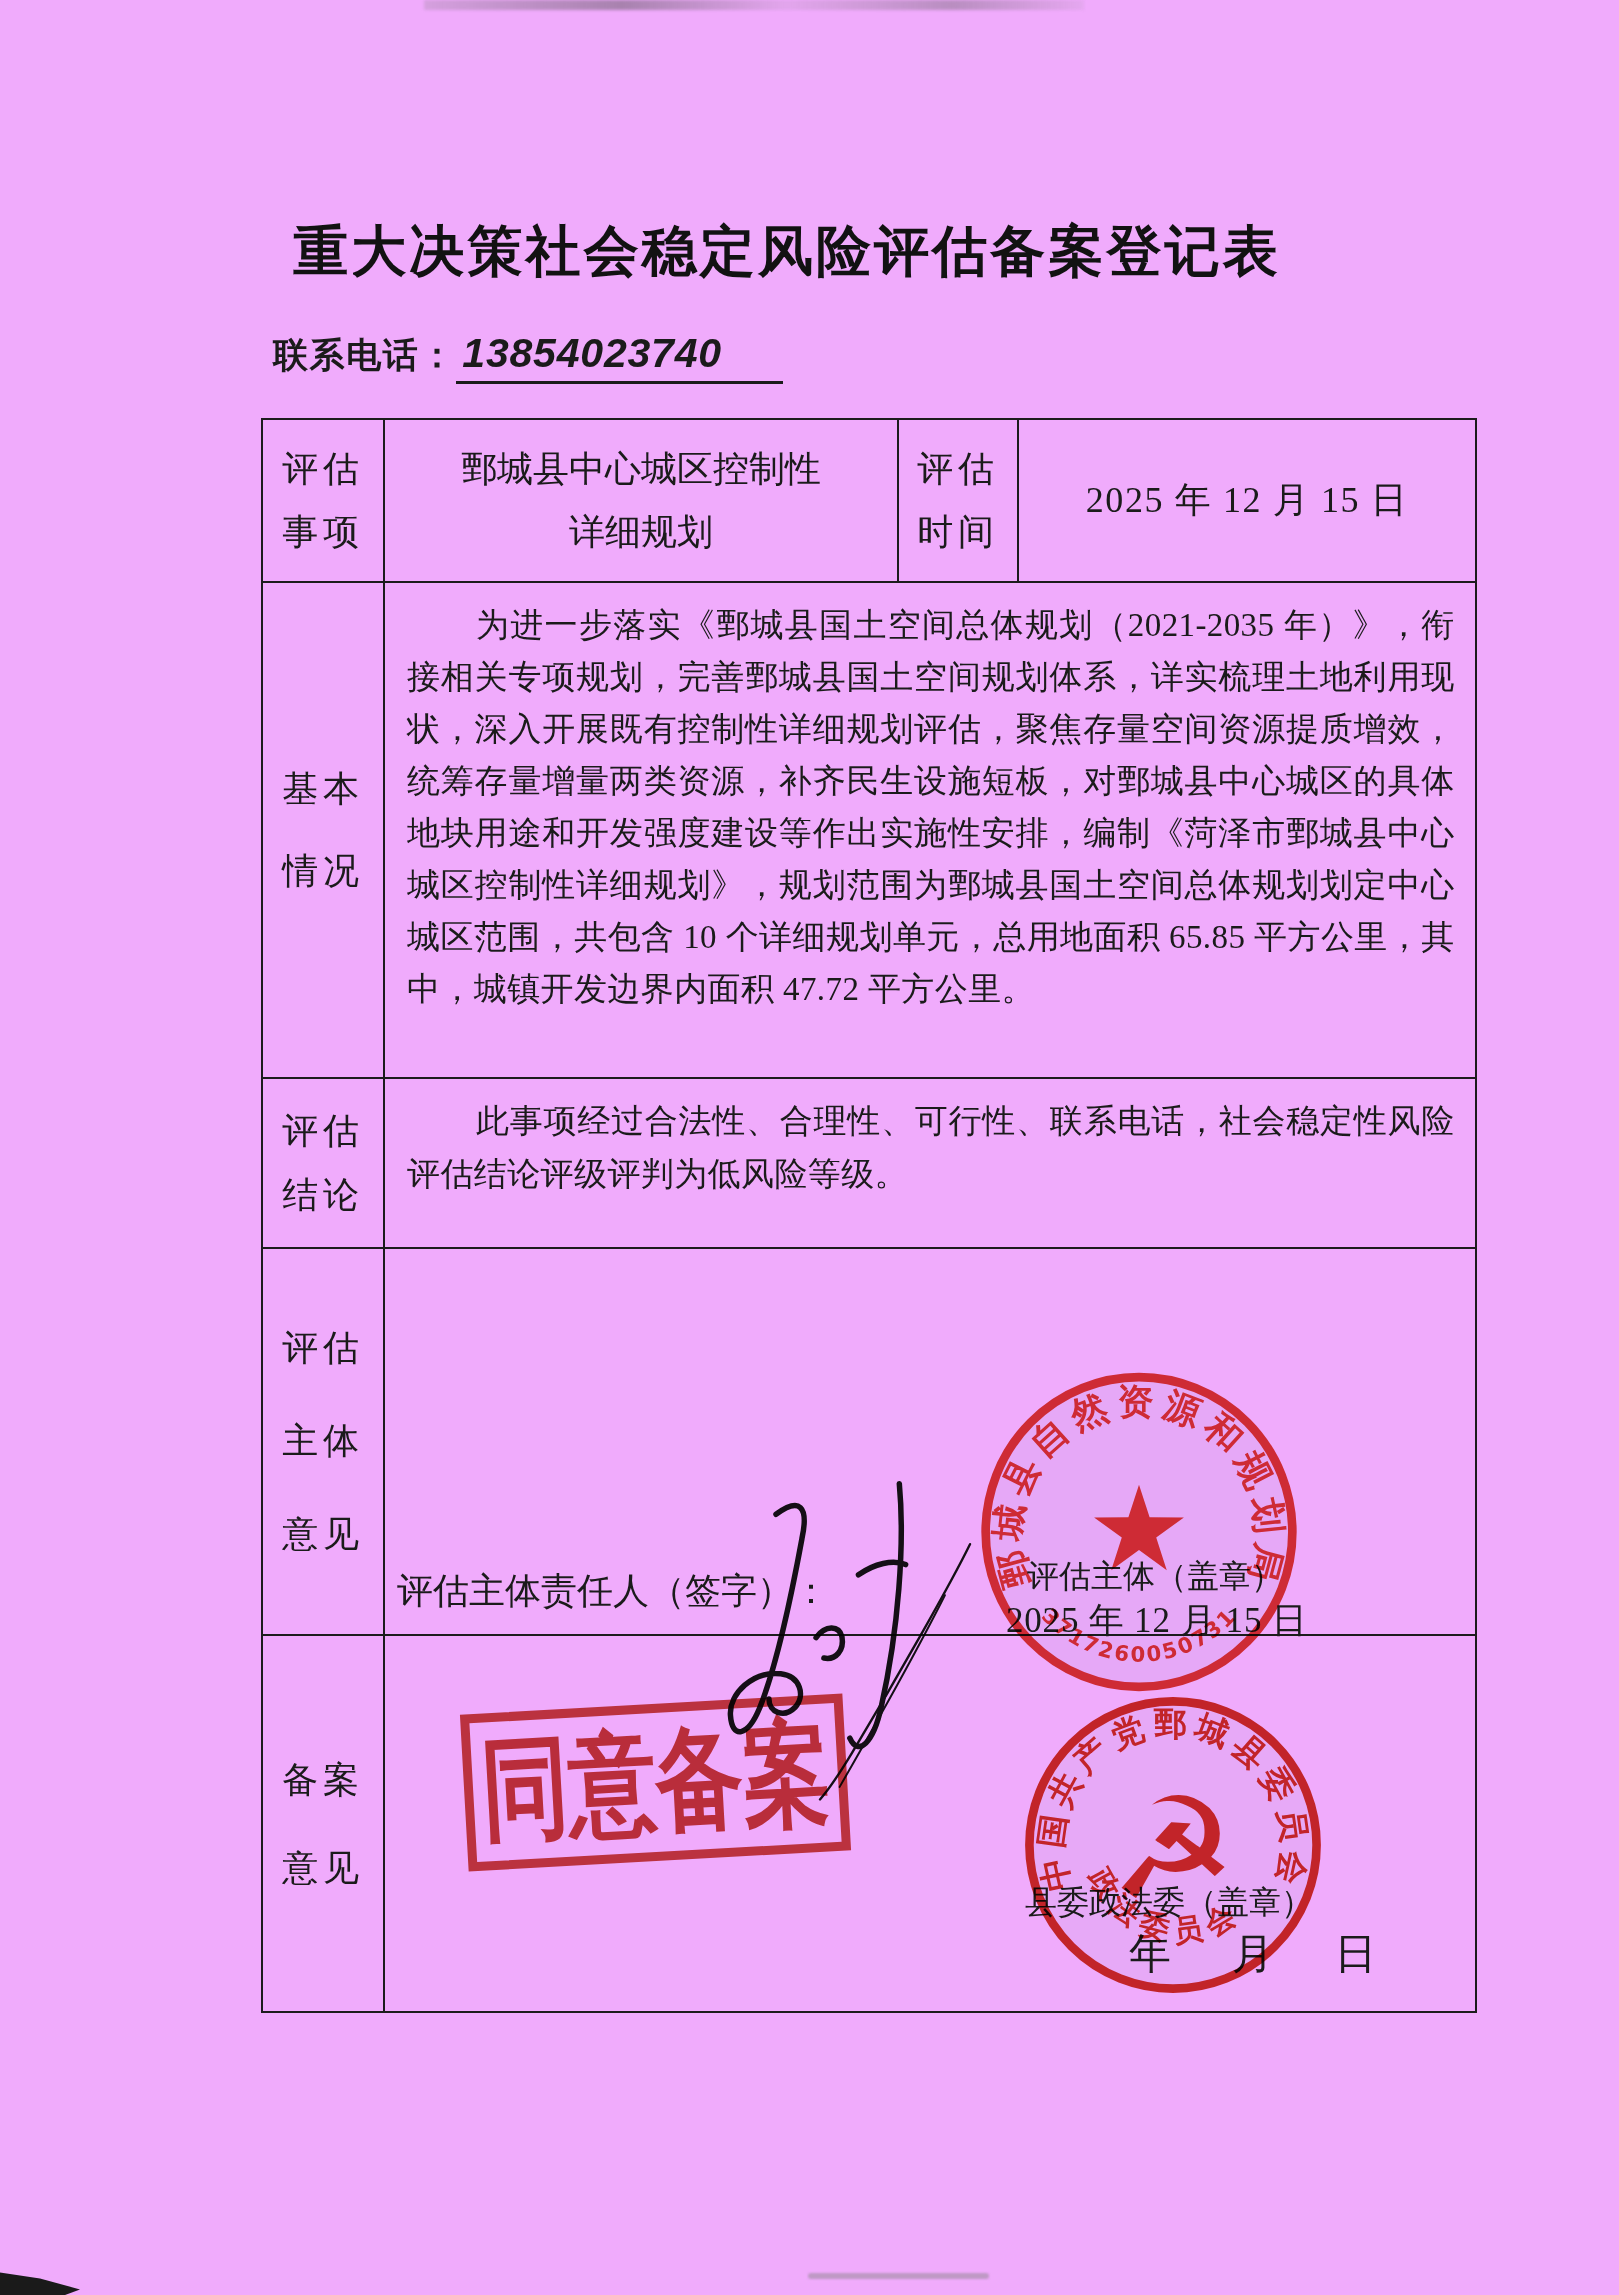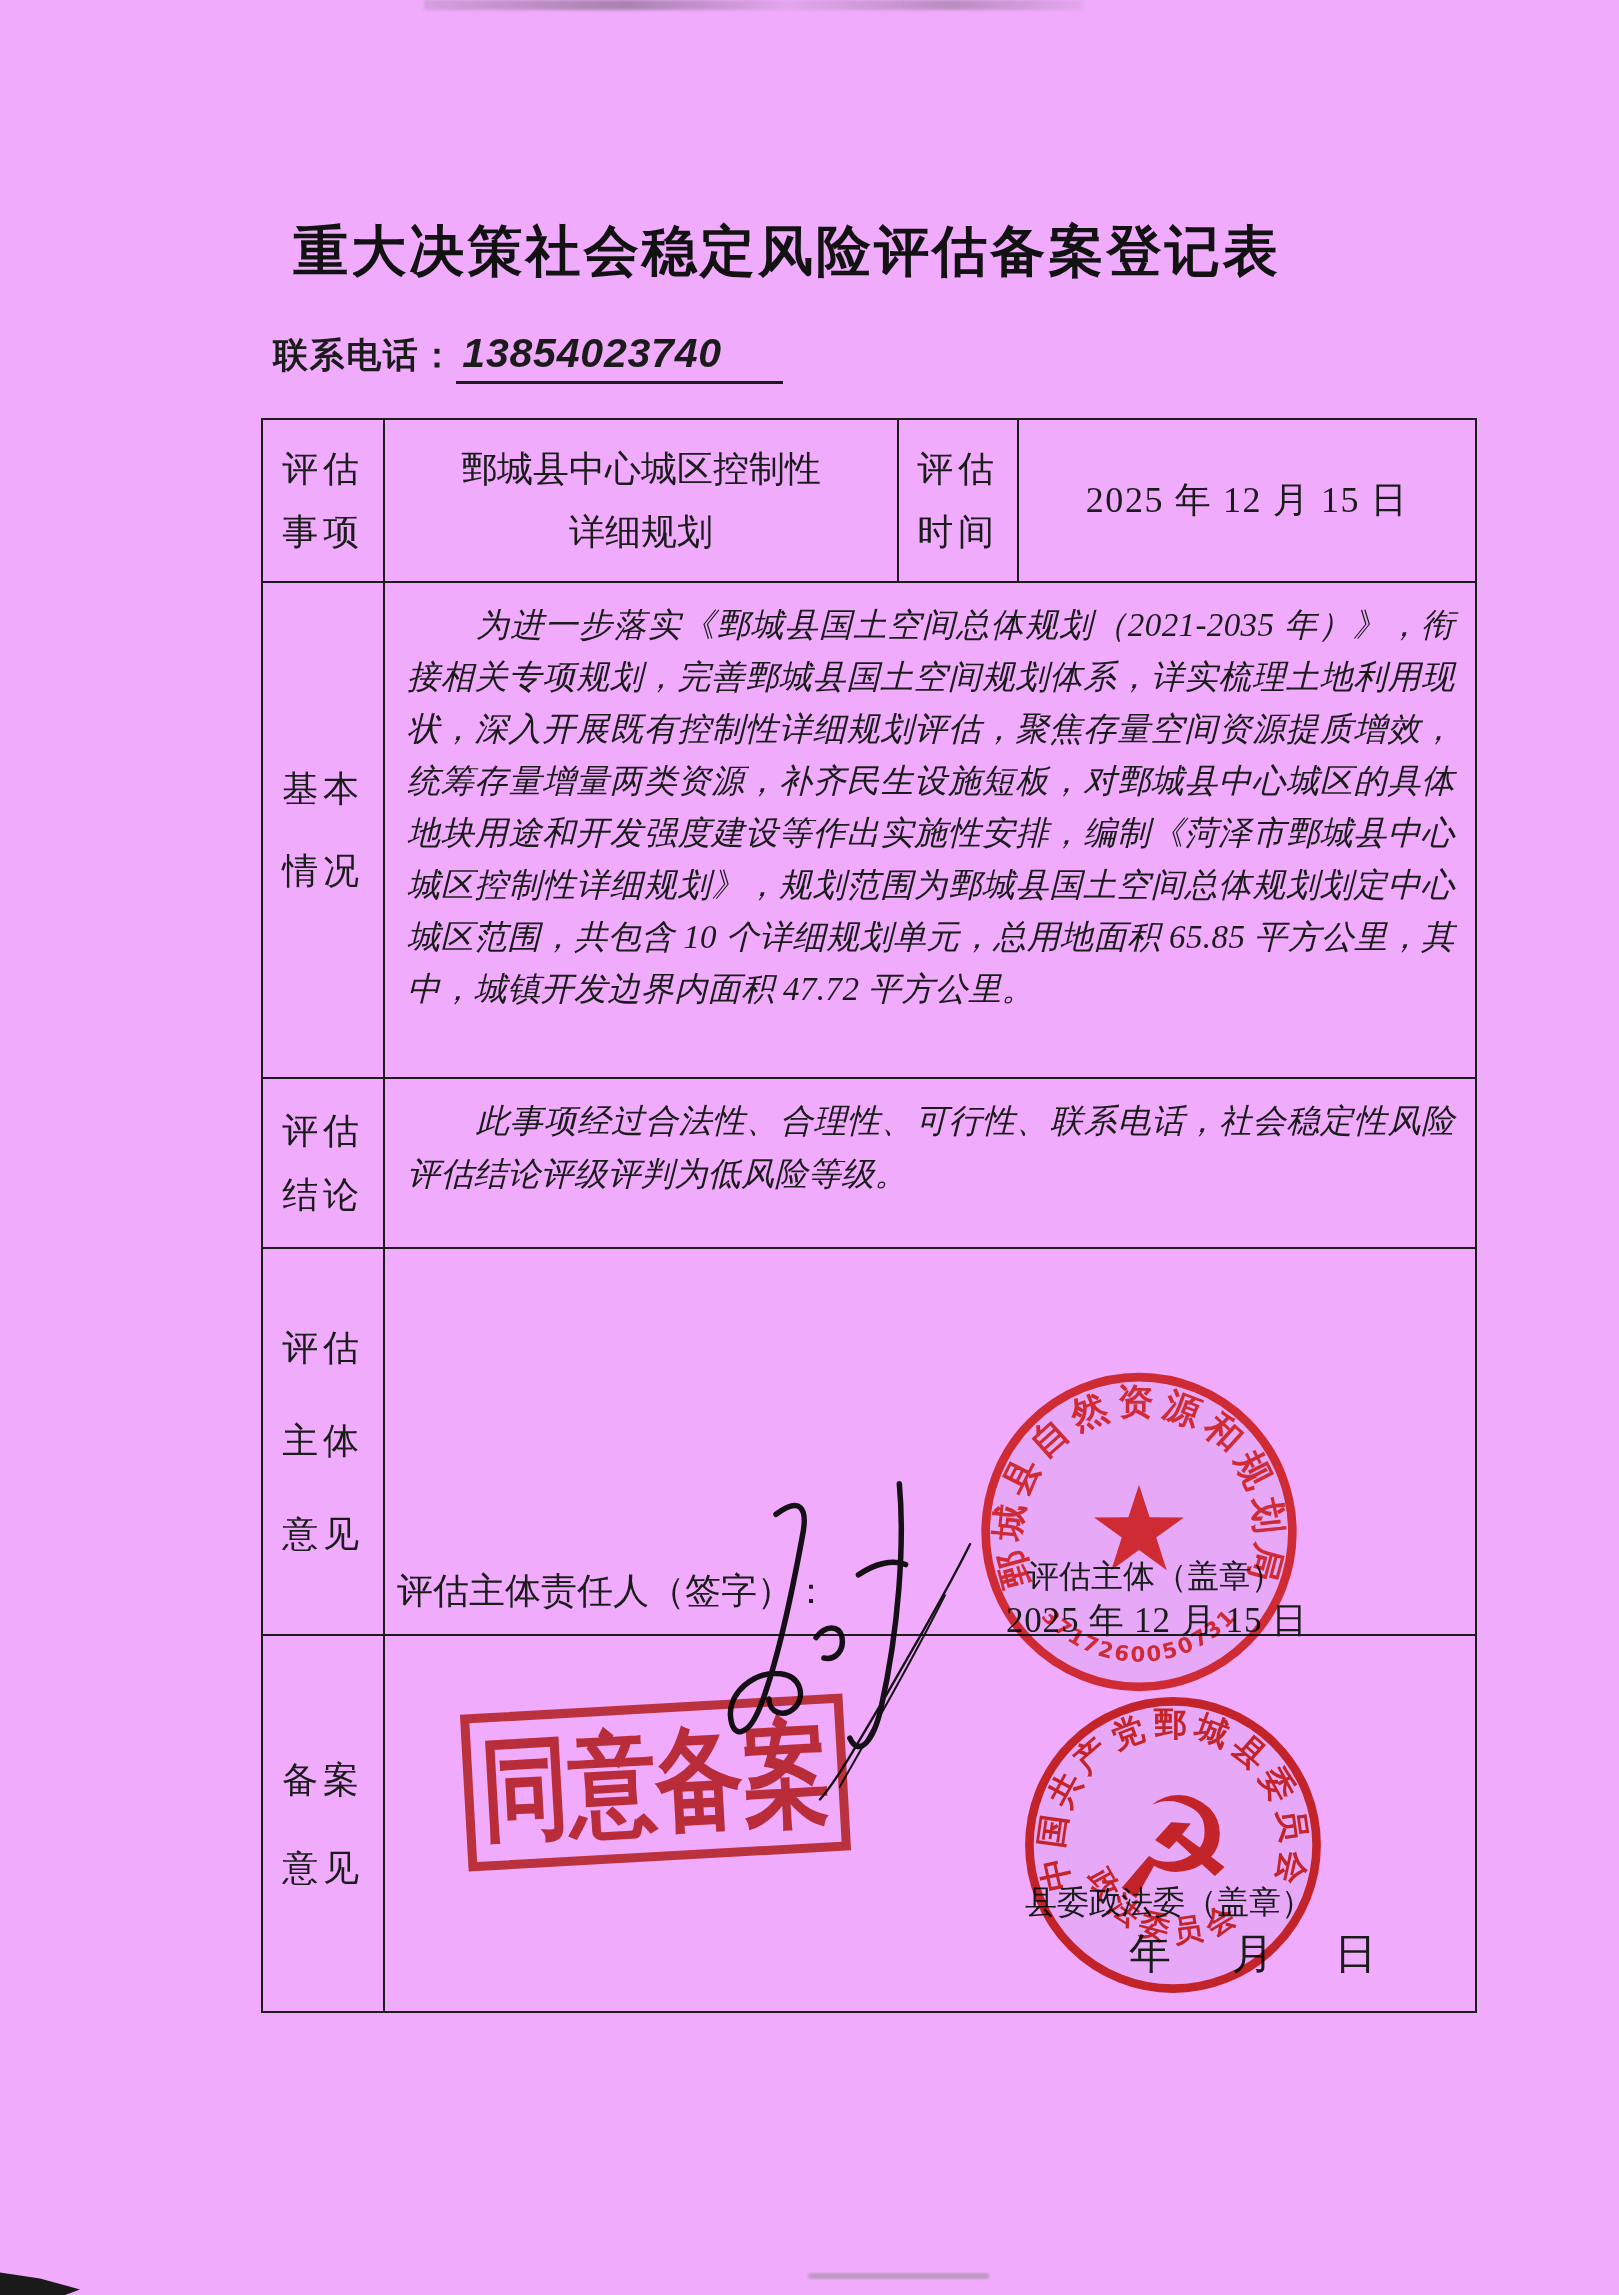--- a/index.html
+++ b/index.html
@@ -35,21 +35,21 @@
   tr.r4 td { height:387px; }
   tr.r5 td { height:377px;margin-top:43px; }
   tr.r1 .label-cell { line-height:63px; }
   tr.r2 .label-cell { line-height:82px; }
   tr.r3 .label-cell { line-height:64px; }
   tr.r4 .label-cell { line-height:93px; }
   tr.r5 .label-cell { line-height:88px; }
   td.item-cell { text-align:center; font-size:36px; line-height:63px; padding:0 60px; }
   td.date-cell { text-align:center; font-size:36px; letter-spacing:1.6px; }
   td.content-cell { vertical-align:top; padding:15.7px 20.4px 0 22px; }
-  .para { font-size:33px; line-height:52px; text-align:justify; text-indent:69px; letter-spacing:0.4px;font-style:italic; }
+  .para { font-size:33px; line-height:52px; text-align:justify; text-indent:69px; letter-spacing:0.4px; }
   tr.r3 .para { line-height:53px; }
   
   .overlay { position:absolute; pointer-events:none; }
   .sign-label   { left:136px;  top:1149px; font-size:36px; }
   .seal-caption { left:766px;  top:1137px; font-size:32px; }
   .seal-date    { left:745px;  top:1179px; font-size:35px; letter-spacing:0.8px; }
   .filing-caption { left:764px; top:1463px; font-size:32px; }
   .filing-date  { left:868px; top:1508px; font-size:42px; letter-spacing:9.4px; }
   
   .seal { mix-blend-mode:multiply; opacity:0.93; }

